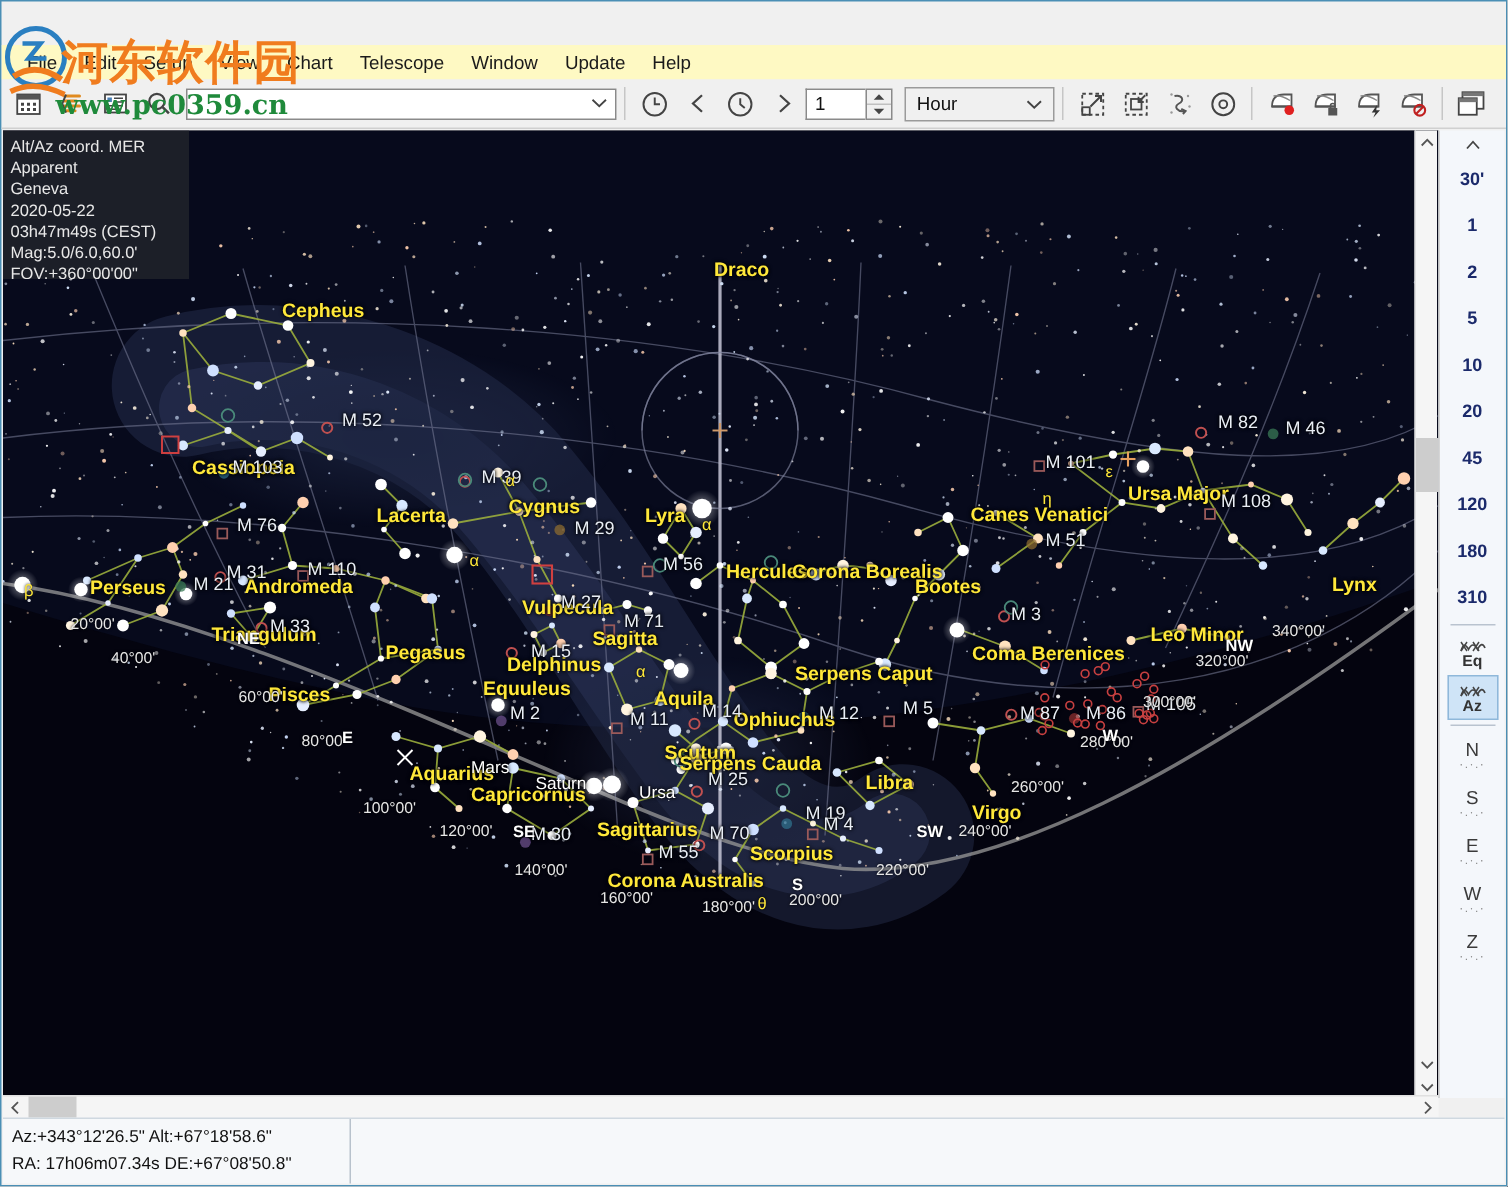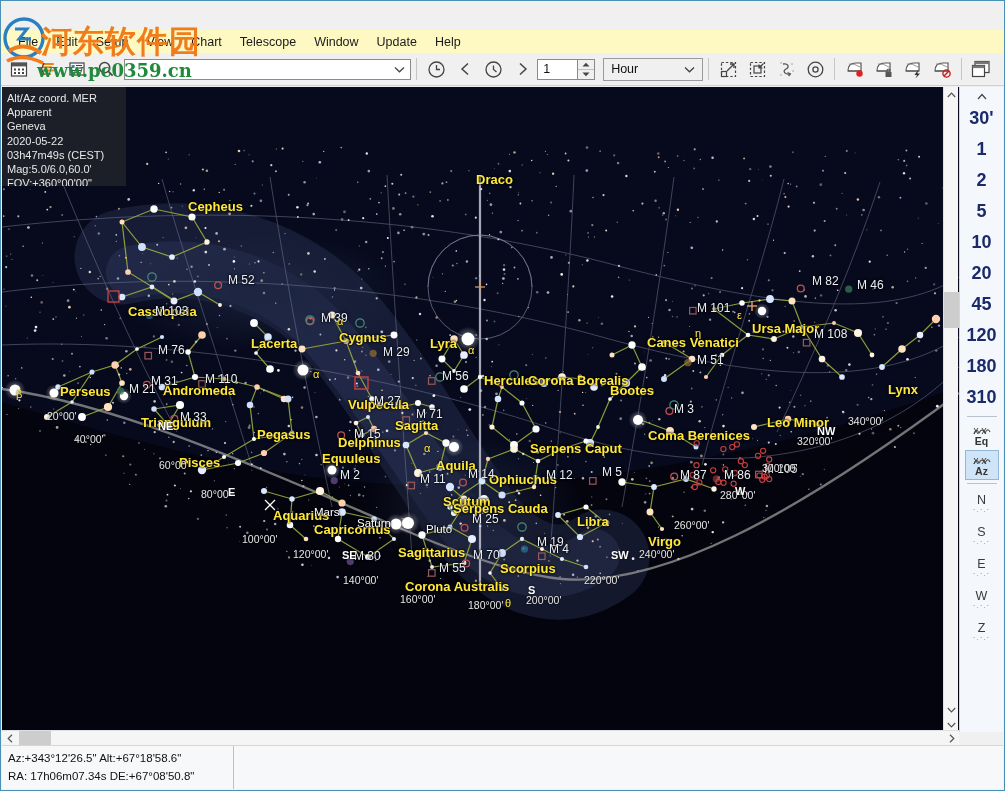--- a/index.html
+++ b/index.html
@@ -177,21 +177,21 @@
     width:44px; height:645px;
     background:#f4f7fb;
     border-left:1px solid #d6d6d6;
     display:flex; flex-direction:column; align-items:center;
     padding-top:2px;
   }
   #zoompanel .zarrow { height:14px; display:flex;align-items:center; color:#333; }
   .zitem {
     width:42px; height:31px;
     display:flex; align-items:center; justify-content:center;
-    color:#1b2a6b; font-size:18px; font-weight:bold;
+    color:#1b2a6b; font-size:12px; font-weight:bold;
   }
   .zsep { width:30px; height:1px; background:#b9c3cf; margin:3px 0; }
   .zbtn {
     width:34px; height:30px;
     display:flex; flex-direction:column; align-items:center; justify-content:center;
     color:#333; font-size:10px;
   }
   .zbtn.sel { background:#cfe4f7; border:1px solid #8fb8da; }
   .zbtn .cap { font-weight:bold; font-size:10.5px; line-height:10px; }
   .dirbtn {
@@ -1903,21 +1903,21 @@
         <div class="lbl mes" style="left: 722px; top: 381px;">M 86</div>
         <div class="lbl mes" style="left: 762px; top: 375px;">M 105</div>
         <div class="lbl mes" style="left: 470px; top: 425px;">M 25</div>
         <div class="lbl mes" style="left: 352px; top: 462px;">M 30</div>
         <div class="lbl mes" style="left: 437px; top: 474px;">M 55</div>
         <div class="lbl mes" style="left: 471px; top: 461px;">M 70</div>
         <div class="lbl mes" style="left: 535px; top: 448px;">M 19</div>
         <div class="lbl mes" style="left: 547px; top: 455px;">M 4</div>
         <div class="lbl pl" style="left: 312px; top: 419px;">Mars</div>
         <div class="lbl pl" style="left: 355px; top: 430px;">Saturn</div>
-        <div class="lbl pl" style="left: 424px; top: 436px;">Pluto</div>
+        <div class="lbl pl" style="left: 424px; top: 436px;">Ursa</div>
         <div class="lbl grd" style="left: 45px; top: 323px;">20°00'</div>
         <div class="lbl grd" style="left: 72px; top: 346px;">40°00'</div>
         <div class="lbl grd" style="left: 157px; top: 372px;">60°00'</div>
         <div class="lbl grd" style="left: 199px; top: 401px;">80°00'</div>
         <div class="lbl grd" style="left: 240px; top: 430px; margin-top: 16px;">100°00'</div>
         <div class="lbl grd" style="left: 291px; top: 461px;">120°00'</div>
         <div class="lbl grd" style="left: 341px; top: 487px;">140°00'</div>
         <div class="lbl grd" style="left: 398px; top: 506px;">160°00'</div>
         <div class="lbl grd" style="left: 466px; top: 512px;">180°00'</div>
         <div class="lbl grd" style="left: 524px; top: 507px;">200°00'</div>

